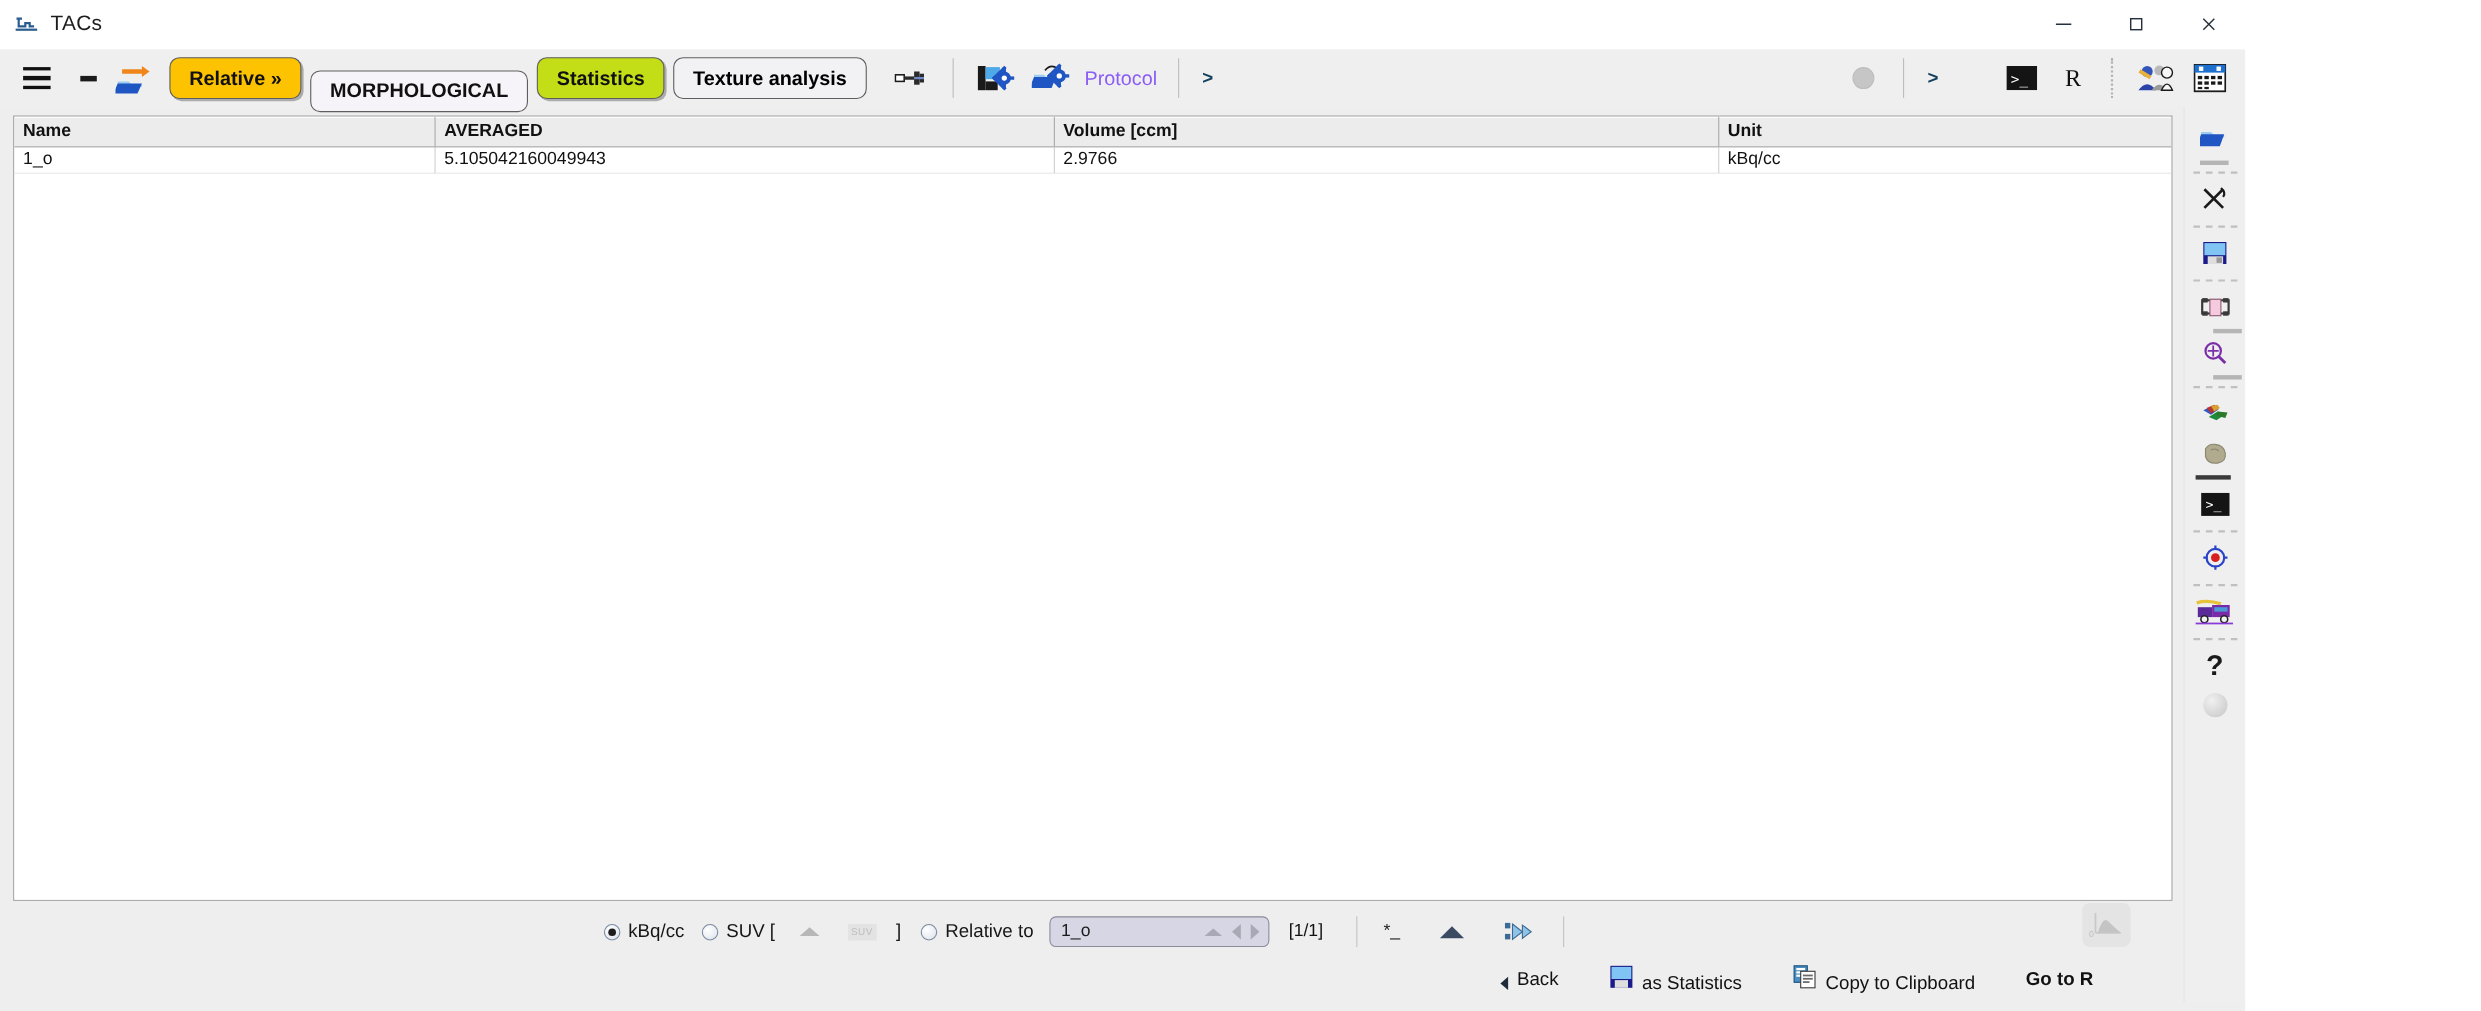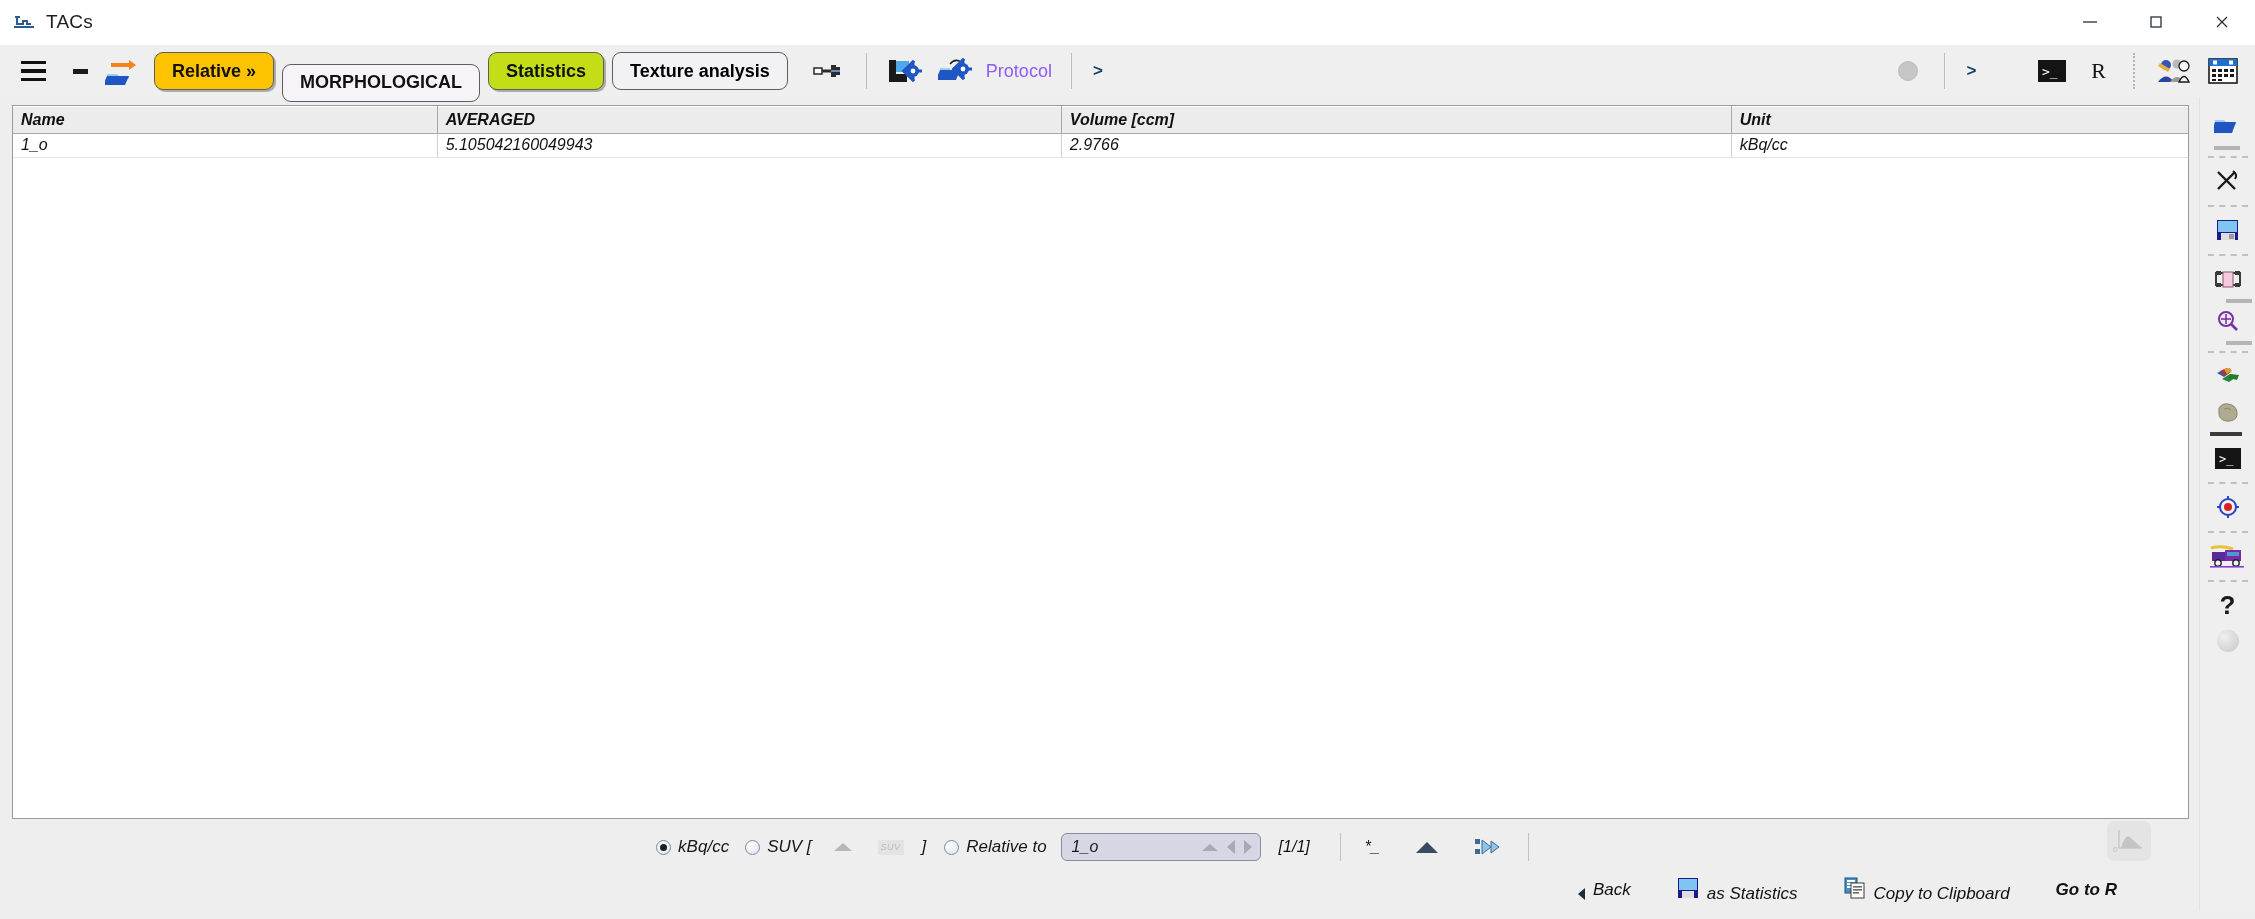--- a/index.html
+++ b/index.html
@@ -6,21 +6,21 @@
   html, body {
     margin: 0; padding: 0;
     width: 2255px; height: 919px;
     overflow: hidden;
     background: #ffffff;
     font-family: "Liberation Sans", sans-serif;
   }
 
   #app {
     position: relative;
-    width: 2255px; height: 919px;
+    width: 2041px; height: 919px;
     background: #eeeeee;
     display: flex; flex-direction: column;
   }
 
   
   .titlebar {
     height: 45px;
     background: #ffffff;
     display: flex; align-items: center;
     flex: 0 0 45px;
@@ -102,21 +102,21 @@
   }
   .chev { font-size: 17px; color: #15405e; font-weight: bold; margin: 0 8px; }
   .gray-disc {
     width: 20px; height: 20px; border-radius: 50%;
     background: #c6c6c6; border: 1px solid #bdbdbd;
   }
   .rlabel { font-family: "Liberation Serif", serif; font-size: 22px; color: #111; margin: 0 14px; }
 
   
   .body-wrap { display: flex; flex: 1 1 auto; min-height: 0; }
-  .center-col { flex: 1 1 auto; display: flex; flex-direction: column; min-width: 0; font-style: italic; }
+  .center-col { flex: 1 1 auto; display: flex; flex-direction: column; min-width: 0; }
 
   .table-panel {
     margin: 8px 10px 0 12px;
     flex: 1 1 auto;
     background: #ffffff;
     border: 1px solid #9a9a9a;
     box-shadow: inset 0 0 0 1px #ffffff;
     display: flex; flex-direction: column;
     min-height: 0;
     overflow: hidden;

